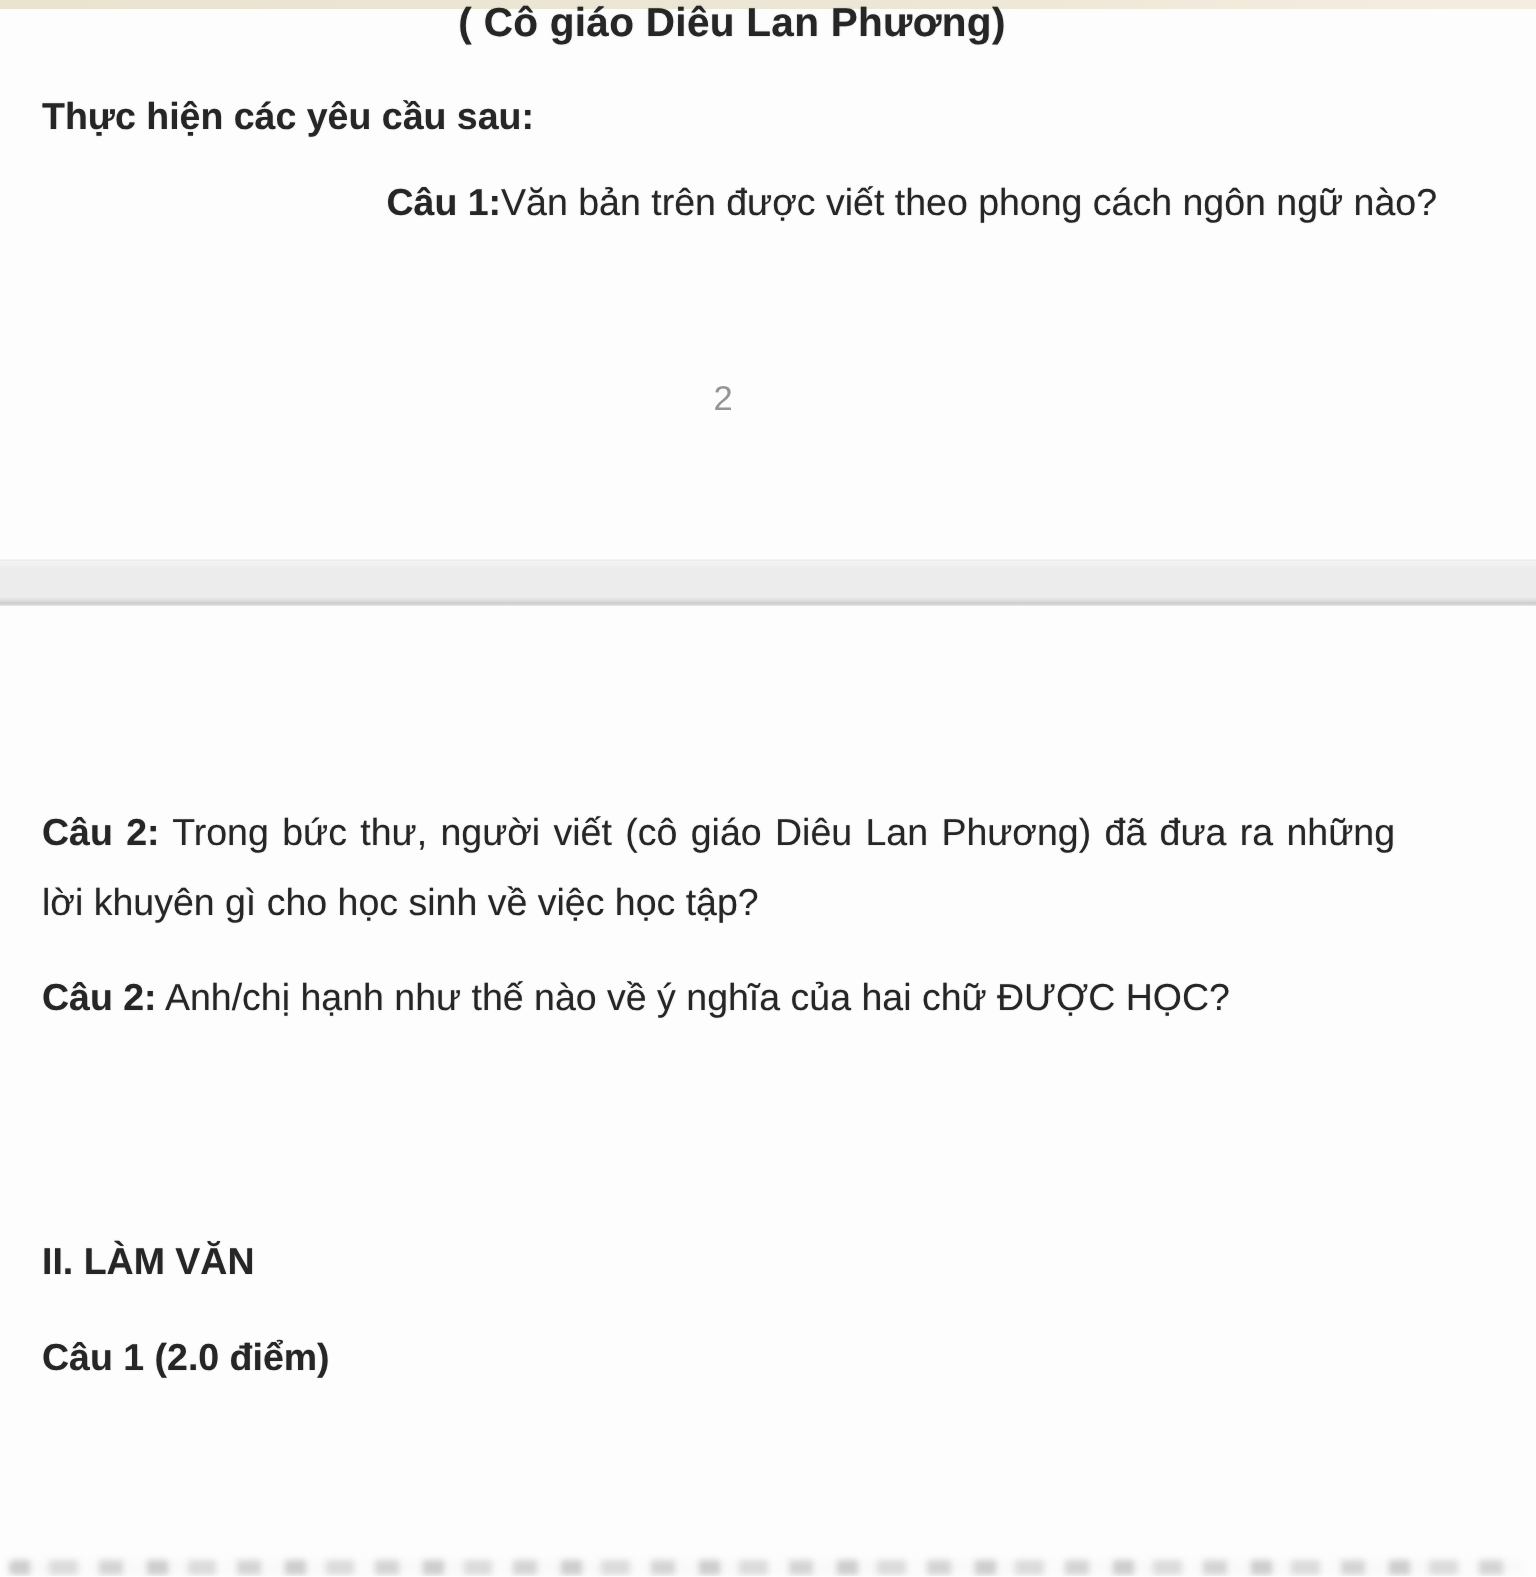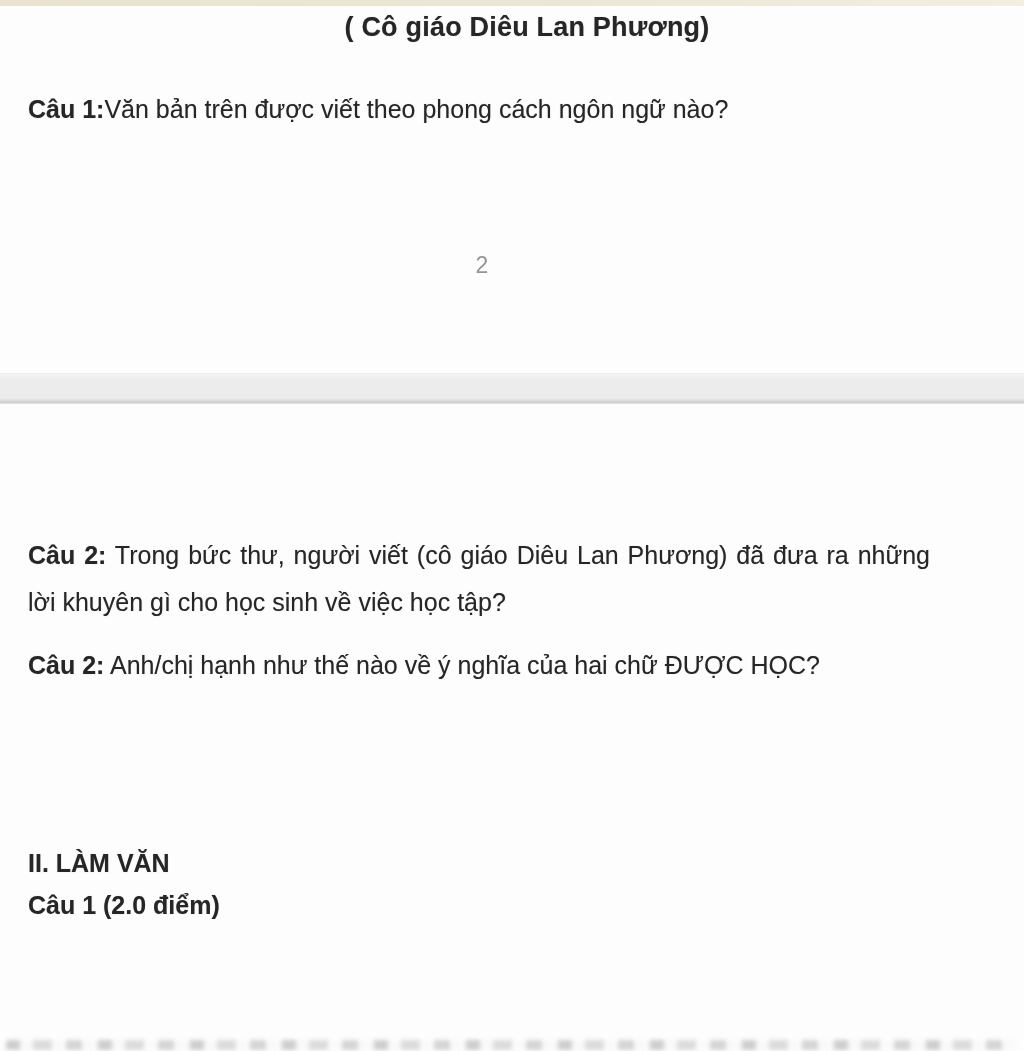--- a/index.html
+++ b/index.html
@@ -22,53 +22,52 @@
     width:1024px;height:1051px;
     background:var(--page-bg);
     overflow:hidden;
     color:var(--text);
   }
   .photo-strip{
     position:absolute;top:0;left:0;width:1024px;height:6px;
     background:linear-gradient(90deg,var(--strip) 0%,#ece6d6 55%,#f3eee0 100%);
   }
   .attribution{
-    position:absolute;top:12px;left:0;width:976px;
+    position:absolute;top:0;left:0;width:976px;
     text-align:center;
     font-weight:bold;
     font-size:27px;
     letter-spacing:0.2px;
     text-shadow:0 0 1px rgba(30,30,30,.35);
-    margin-left:39px;
   }
   .para{
     position:absolute;left:28px;
     font-size:25px;
     line-height:47px;
     text-shadow:0 0 1px rgba(30,30,30,.28);
   }
   .instruction{top:55px;font-weight:bold;}
-  .q1{top:86px;width:930px;}
+  .q1{top:112px;width:930px;text-align:right;}
   .page-number{
     position:absolute;top:252px;left:0;width:964px;
     text-align:center;
     font-size:23px;
     color:var(--muted);
     text-shadow:none;
   }
   .page-break{
     position:absolute;top:373px;left:0;width:1024px;height:31px;
     background:linear-gradient(180deg,#f4f4f4 0%,var(--band) 18%,var(--band) 80%,#dedede 88%,var(--band-line) 94%,#e9e9e9 100%);
     border-top:1px solid #ededed;
   }
   .q2a{top:532px;width:902px;text-align:justify;}
   .q2b{top:642px;width:930px;}
   .q2c{top:702px;width:902px;text-align:justify;}
   .q-label{font-weight:bold;}
-  .section-heading{top:840px;font-weight:bold;}
+  .section-heading{top:818px;font-weight:bold;}
   .cau1-heading{top:882px;font-weight:bold;}
   .essay{
     top:942px;width:914px;
     text-align:justify;
     text-indent:72px;
     line-height:48px;
   }
   .italic{font-style:italic;}
   .ghost-band{
     position:absolute;top:1040px;left:6px;width:1010px;height:10px;
@@ -86,20 +85,21 @@
 </style>
 </head>
 <body>
 
 <div class="page">
 
   <div class="photo-strip"></div>
 
   <div class="attribution">( Cô giáo Diêu Lan Phương)</div>
 
+  <div class="para instruction">Thực hiện các yêu cầu sau:</div>
 
   <div class="para q1">
     <span class="q-label">Câu 1:</span><span>Văn bản trên được viết theo phong cách ngôn ngữ nào?</span>
   </div>
 
   <div class="page-number">2</div>
 
   <div class="page-break"></div>
 
   <div class="para q2a">

